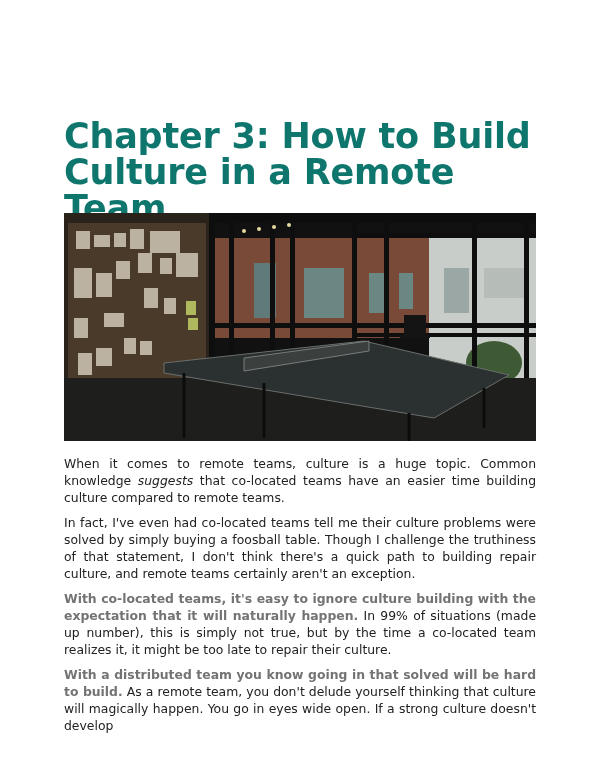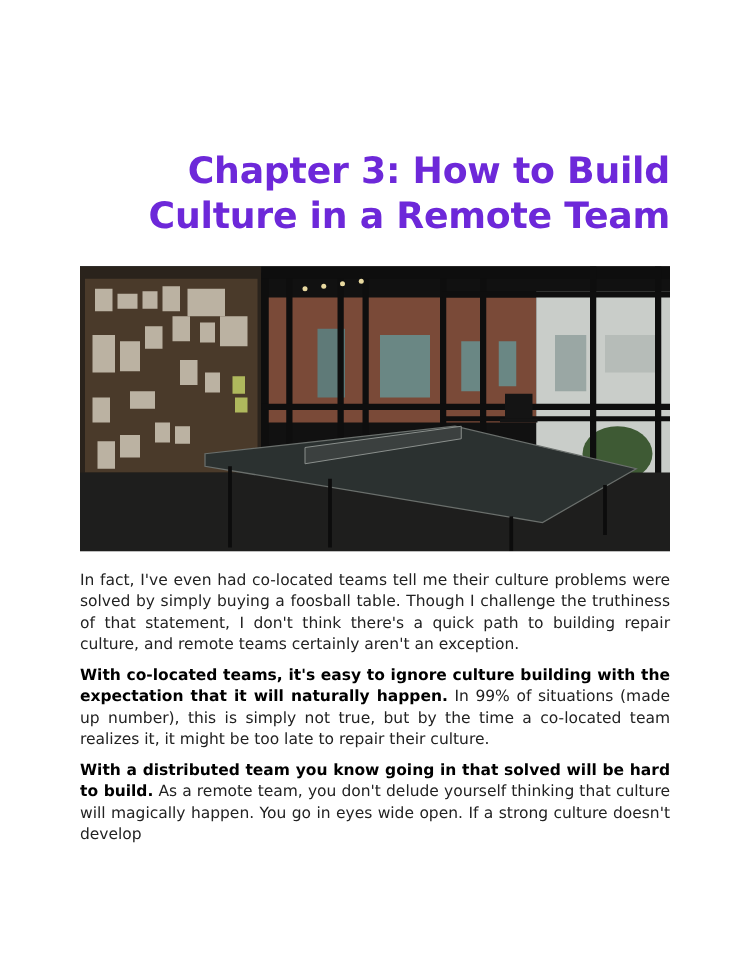--- a/index.html
+++ b/index.html
@@ -1,23 +1,23 @@
 <!DOCTYPE html>
 <html><head>
   <meta charset="utf-8">
   <style>
     html, body { margin: 0; padding: 0; background: #ffffff; }
     body { width: 600px; height: 780px; position: relative; overflow: hidden; font-family: "DejaVu Sans", sans-serif; color: #1a1a1a; }
     .page { position: absolute; left: 64px; top: 0; width: 472px; }
-    .title { position: absolute; top: 118px; left: 0; width: 472px; text-align: right; font-family: "DejaVu Sans", sans-serif; font-weight: bold; font-size: 29px; line-height: 36px; color: #6d28d9; letter-spacing: -0.2px; }
+    .title { position: absolute; top: 118px; left: 0; width: 472px; text-align: left; font-family: "DejaVu Sans", sans-serif; font-weight: bold; font-size: 35px; line-height: 36px; color: #0f766e; letter-spacing: -0.2px; }
     .photo { position: absolute; top: 213px; left: 0; width: 472px; height: 228px; overflow: hidden; background: #1b1b1b; }
     .body-text { position: absolute; top: 455px; left: 0; width: 472px; font-size: 12.4px; line-height: 17px; color: #222; text-align: justify; }
     .body-text p { margin: 0 0 8px 0; }
     .body-text em { font-style: italic; }
-    .body-text strong { font-weight: bold; color: #000000; }
+    .body-text strong { font-weight: bold; color: #737373; }
   </style>
 </head>
 <body>
 
 <div class="page">
   <h1 class="title" style="margin:0;">Chapter 3: How to Build Culture in a Remote Team</h1>
 
   <div class="photo" title="Office break room with a ping pong table, cork board covered in notes, and large windows looking out onto brick buildings">
     <svg width="472" height="228" viewBox="0 0 472 228" xmlns="http://www.w3.org/2000/svg">
 
@@ -101,17 +101,18 @@
       <g stroke="#0c0c0c" stroke-width="3">
         <line x1="120" y1="160" x2="120" y2="225"></line>
         <line x1="200" y1="170" x2="200" y2="225"></line>
         <line x1="345" y1="200" x2="345" y2="228"></line>
         <line x1="420" y1="175" x2="420" y2="215"></line>
       </g>
     </svg>
   </div>
 
   <div class="body-text">
+    <p><span>When it comes to remote teams, culture is a huge topic. Common knowledge </span><em>suggests</em><span> that co-located teams have an easier time building culture compared to remote teams.</span></p>
     <p><span>In fact, I've even had co-located teams tell me their culture problems were solved by simply buying a foosball table. Though I challenge the truthiness of that statement, I don't think there's a quick path to building repair culture, and remote teams certainly aren't an exception.</span></p>
     <p><strong>With co-located teams, it's easy to ignore culture building with the expectation that it will naturally happen.</strong><span> In 99% of situations (made up number), this is simply not true, but by the time a co-located team realizes it, it might be too late to repair their culture.</span></p>
     <p><strong>With a distributed team you know going in that solved will be hard to build.</strong><span> As a remote team, you don't delude yourself thinking that culture will magically happen. You go in eyes wide open. If a strong culture doesn't develop</span></p>
   </div>
 </div>
 
 </body></html>

